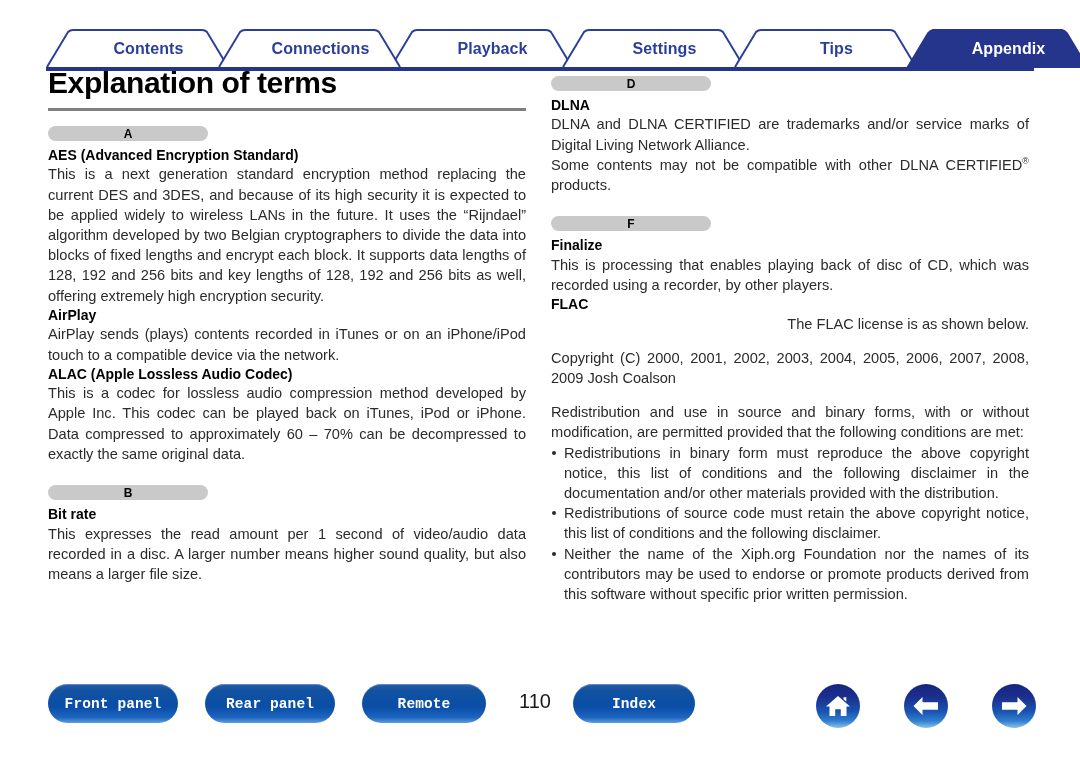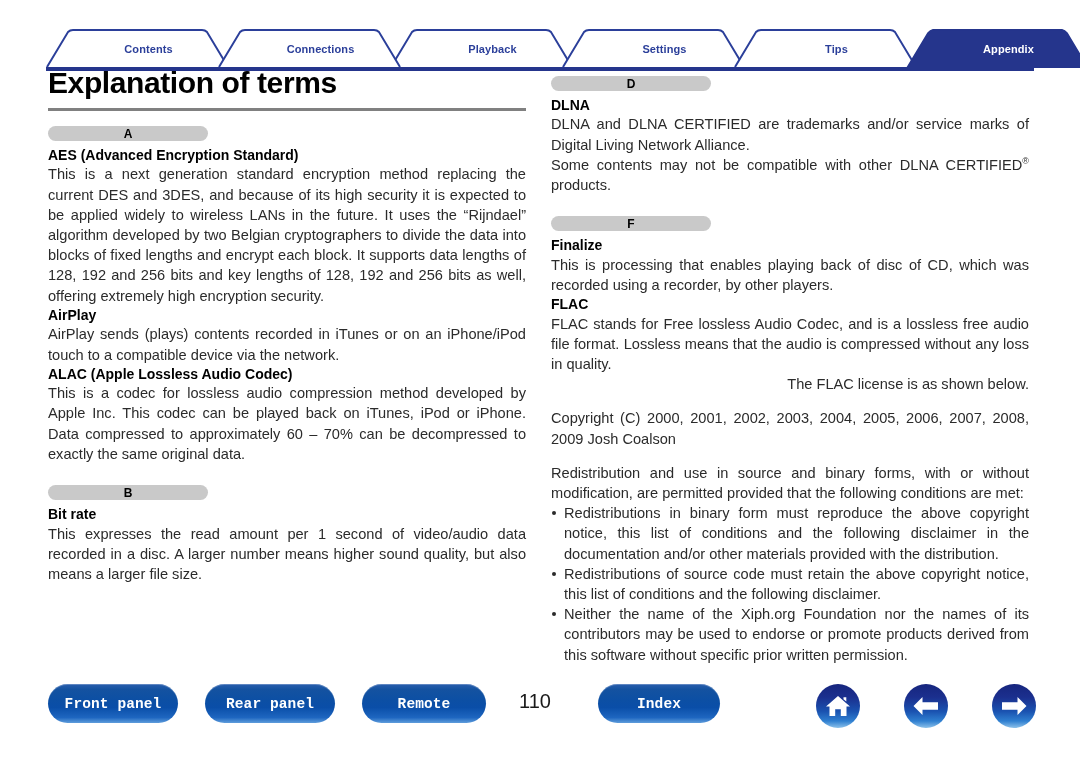--- a/index.html
+++ b/index.html
@@ -44,21 +44,21 @@
   .tab .tab-shape {
     position: absolute;
     left: 0;
     top: 0;
     width: 100%;
     height: 100%;
   }
   .tab .tab-label {
     position: relative;
     z-index: 2;
-    font-size: 11px;
+    font-size: 16px;
     font-weight: bold;
     color: #2b3f9a;
     letter-spacing: .1px;
     white-space: nowrap;
     margin-left: 22px;
   }
   .tab.active .tab-label {
     color: #ffffff;
   }
 
@@ -305,21 +305,20 @@
     <span class="pill-letter">F</span>
   </div>
 
   <div>
     <p class="term">Finalize</p>
     <p class="body-text">This is processing that enables playing back of disc of CD, which was recorded using a recorder, by other players.</p>
   </div>
 
   <div>
     <p class="term">FLAC</p>
-    <p class="body-text">FLAC stands for Free lossless Audio Codec, and is a lossless free audio file format. Lossless means that the audio is compressed without any loss in quality.</p>
     <p class="body-text nojustify">The FLAC license is as shown below.</p>
   </div>
 
   <div class="spacer-md"></div>
 
   <p class="body-text">Copyright (C) 2000, 2001, 2002, 2003, 2004, 2005, 2006, 2007, 2008, 2009 Josh Coalson</p>
 
   <div class="spacer-md"></div>
 
   <p class="body-text">Redistribution and use in source and binary forms, with or without modification, are permitted provided that the following conditions are met:</p>
@@ -341,21 +340,21 @@
   <div class="pill-btn" style="left:205px;width:130px;">
     <span>Rear panel</span>
   </div>
 
   <div class="pill-btn" style="left:362px;width:124px;">
     <span>Remote</span>
   </div>
 
   <div class="page-num">110</div>
 
-  <div class="pill-btn" style="left:598px;width:122px;justify-content:center;">
+  <div class="pill-btn" style="left:573px;width:122px;justify-content:center;">
     <span>Index</span>
   </div>
 
   <div class="circ-btn" style="left:816px;">
     <svg width="26" height="24" viewBox="0 0 26 24">
       <path d="M13 2 L25 12.5 L21.5 12.5 L21.5 22 L15.8 22 L15.8 15.2 L10.2 15.2 L10.2 22 L4.5 22 L4.5 12.5 L1 12.5 Z" fill="#ffffff"></path>
       <path d="M18.5 3.2 L21.3 3.2 L21.3 7.6 L18.5 5.2 Z" fill="#ffffff"></path>
     </svg>
   </div>
 

